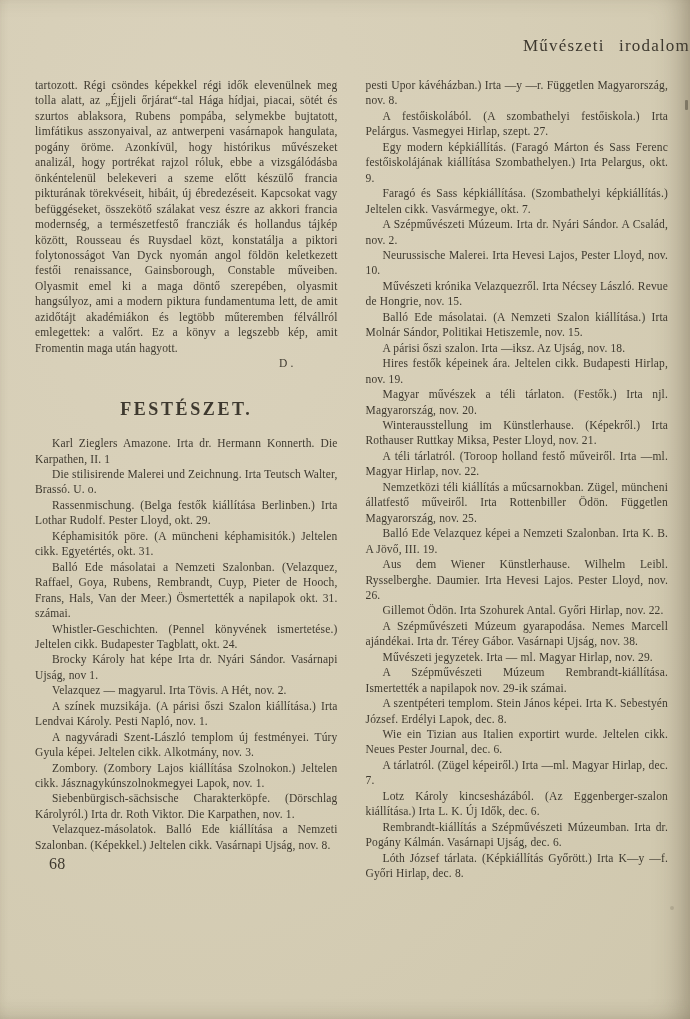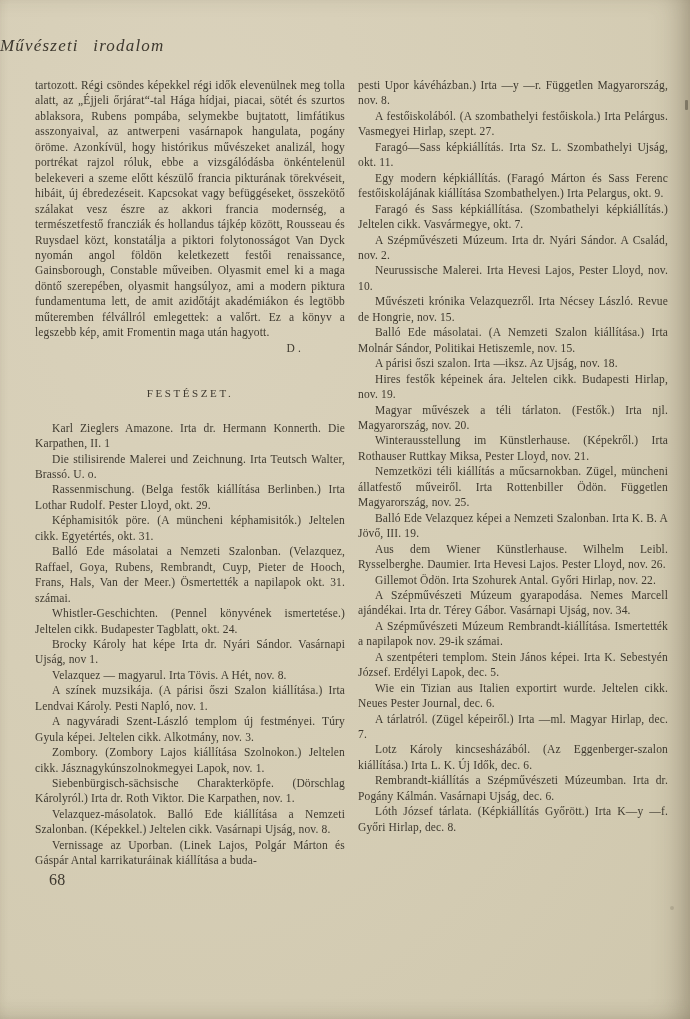--- a/index.html
+++ b/index.html
@@ -17,51 +17,50 @@
     position:relative;
     width:690px;height:1019px;
     overflow:hidden;
     background:radial-gradient(ellipse at 28% 18%, #dad2bc 0%, var(--paper,#d6ceb6) 48%, #cfc7ad 100%);
     box-shadow:inset -22px 0 30px -16px rgba(70,58,36,.38),
                inset 0 -12px 24px -16px rgba(70,58,36,.20),
                inset 4px 0 12px -8px rgba(70,58,36,.15);
   }
   .running-head{
     margin-top:36px;
-    text-align:left;
-    font-style:italic;
+    text-align:right;
     font-size:17px;
     letter-spacing:1.2px;
     word-spacing:9px;
   }
   .columns{
     display:flex;
     margin:22px 22px 0 35px;
-    gap:13px;
+    gap:28px;
     font-size:11.5px;
     line-height:15.45px;
     letter-spacing:.15px;
   }
   .col{width:310px;}
   .body-par,.entry{
     margin:0;
     text-align:justify;
     text-indent:17px;
   }
   .no-indent{text-indent:0;}
   .signature{
     text-align:right;
     padding-right:44px;
     line-height:15.45px;
   }
   .section-heading{
     margin:30px 0 19px 0;
     text-align:center;
-    font-size:11px;
-    font-weight:normal;
+    font-size:18px;
+    font-weight:bold;
     letter-spacing:2.6px;
   }
   .page-number{
     margin:3px 0 0 14px;
     font-size:16px;
   }
   .artifact{
     position:absolute;
     background:rgba(62,57,47,.45);
   }
@@ -81,51 +80,51 @@
       <p class="body-par no-indent">tartozott. Régi csöndes képekkel régi idők elevenülnek meg tolla alatt, az „Éjjeli őrjárat“-tal Hága hídjai, piacai, sötét és szurtos ablaksora, Rubens pompába, selymekbe bujtatott, limfátikus asszonyaival, az antwerpeni vasárnapok hangulata, pogány öröme. Azonkívül, hogy histórikus művészeket analizál, hogy portrékat rajzol róluk, ebbe a vizsgálódásba önkéntelenül belekeveri a szeme előtt készülő francia pikturának törekvéseit, hibáit, új ébredezéseit. Kapcsokat vagy befüggéseket, összekötő szálakat vesz észre az akkori francia modernség, a természetfestő francziák és hollandus tájkép között, Rousseau és Ruysdael közt, konstatálja a piktori folytonosságot Van Dyck nyomán angol földön keletkezett festői renaissance, Gainsborough, Constable műveiben. Olyasmit emel ki a maga döntő szerepében, olyasmit hangsúlyoz, ami a modern piktura fundamentuma lett, de amit azidőtájt akadémiákon és legtöbb műteremben félvállról emlegettek: a valőrt. Ez a könyv a legszebb kép, amit Fromentin maga után hagyott.</p>
       <div class="signature">D .</div>
       <h2 class="section-heading">FESTÉSZET.</h2>
       <p class="entry">Karl Zieglers Amazone. Irta dr. Hermann Konnerth. Die Karpathen, II. 1</p>
       <p class="entry">Die stilisirende Malerei und Zeichnung. Irta Teutsch Walter, Brassó. U. o.</p>
       <p class="entry">Rassenmischung. (Belga festők kiállítása Berlinben.) Irta Lothar Rudolf. Pester Lloyd, okt. 29.</p>
       <p class="entry">Képhamisitók pöre. (A müncheni képhamisitók.) Jeltelen cikk. Egyetértés, okt. 31.</p>
       <p class="entry">Balló Ede másolatai a Nemzeti Szalonban. (Velazquez, Raffael, Goya, Rubens, Rembrandt, Cuyp, Pieter de Hooch, Frans, Hals, Van der Meer.) Ösmertették a napilapok okt. 31. számai.</p>
       <p class="entry">Whistler-Geschichten. (Pennel könyvének ismertetése.) Jeltelen cikk. Budapester Tagblatt, okt. 24.</p>
       <p class="entry">Brocky Károly hat képe Irta dr. Nyári Sándor. Vasárnapi Ujság, nov 1.</p>
-      <p class="entry">Velazquez — magyarul. Irta Tövis. A Hét, nov. 8.</p>
+      <p class="entry">Velazquez — magyarul. Irta Tövis. A Hét, nov. 2.</p>
       <p class="entry">A színek muzsikája. (A párisi őszi Szalon kiállítása.) Irta Lendvai Károly. Pesti Napló, nov. 1.</p>
       <p class="entry">A nagyváradi Szent-László templom új festményei. Túry Gyula képei. Jeltelen cikk. Alkotmány, nov. 3.</p>
       <p class="entry">Zombory. (Zombory Lajos kiállítása Szolnokon.) Jeltelen cikk. Jásznagykúnszolnokmegyei Lapok, nov. 1.</p>
       <p class="entry">Siebenbürgisch-sächsische Charakterköpfe. (Dörschlag Károlyról.) Irta dr. Roth Viktor. Die Karpathen, nov. 1.</p>
       <p class="entry">Velazquez-másolatok. Balló Ede kiállítása a Nemzeti Szalonban. (Képekkel.) Jeltelen cikk. Vasárnapi Ujság, nov. 8.</p>
-      <p class="entry">Vernissage az Uporban. (Linek Lajos, Polgár Márton és Gáspár Antal karrikaturáinak kiállítása a buda-</p>
       <div class="page-number">68</div>
     </div>
 
     <div class="col">
       <p class="entry no-indent">pesti Upor kávéházban.) Irta —y —r. Független Magyarország, nov. 8.</p>
       <p class="entry">A festőiskolából. (A szombathelyi festőiskola.) Irta Pelárgus. Vasmegyei Hirlap, szept. 27.</p>
-      <p class="entry">Faragó—Sass képkiállítás. Irta Sz. L. Szombathelyi Ujság, okt. 11.</p>
       <p class="entry">Egy modern képkiállítás. (Faragó Márton és Sass Ferenc festőiskolájának kiállítása Szombathelyen.) Irta Pelargus, okt. 9.</p>
       <p class="entry">Faragó és Sass képkiállítása. (Szombathelyi képkiállítás.) Jeltelen cikk. Vasvármegye, okt. 7.</p>
       <p class="entry">A Szépművészeti Múzeum. Irta dr. Nyári Sándor. A Család, nov. 2.</p>
       <p class="entry">Neurussische Malerei. Irta Hevesi Lajos, Pester Lloyd, nov. 10.</p>
       <p class="entry">Művészeti krónika Velazquezről. Irta Nécsey László. Revue de Hongrie, nov. 15.</p>
       <p class="entry">Balló Ede másolatai. (A Nemzeti Szalon kiállítása.) Irta Molnár Sándor, Politikai Hetiszemle, nov. 15.</p>
       <p class="entry">A párisi őszi szalon. Irta —iksz. Az Ujság, nov. 18.</p>
       <p class="entry">Hires festők képeinek ára. Jeltelen cikk. Budapesti Hirlap, nov. 19.</p>
       <p class="entry">Magyar művészek a téli tárlaton. (Festők.) Irta njl. Magyarország, nov. 20.</p>
       <p class="entry">Winterausstellung im Künstlerhause. (Képekről.) Irta Rothauser Ruttkay Miksa, Pester Lloyd, nov. 21.</p>
+      <p class="entry">A téli tárlatról. (Toroop holland festő műveiről. Irta —ml. Magyar Hirlap, nov. 22.</p>
       <p class="entry">Nemzetközi téli kiállítás a műcsarnokban. Zügel, müncheni állatfestő műveiről. Irta Rottenbiller Ödön. Független Magyarország, nov. 25.</p>
       <p class="entry">Balló Ede Velazquez képei a Nemzeti Szalonban. Irta K. B. A Jövő, III. 19.</p>
       <p class="entry">Aus dem Wiener Künstlerhause. Wilhelm Leibl. Rysselberghe. Daumier. Irta Hevesi Lajos. Pester Lloyd, nov. 26.</p>
       <p class="entry">Gillemot Ödön. Irta Szohurek Antal. Győri Hirlap, nov. 22.</p>
-      <p class="entry">A Szépművészeti Múzeum gyarapodása. Nemes Marcell ajándékai. Irta dr. Térey Gábor. Vasárnapi Ujság, nov. 34.</p>
+      <p class="entry">A Szépművészeti Múzeum gyarapodása. Nemes Marcell ajándékai. Irta dr. Térey Gábor. Vasárnapi Ujság, nov. 38.</p>
+      <p class="entry">Művészeti jegyzetek. Irta — ml. Magyar Hirlap, nov. 29.</p>
       <p class="entry">A Szépművészeti Múzeum Rembrandt-kiállítása. Ismertették a napilapok nov. 29-ik számai.</p>
-      <p class="entry">A szentpéteri templom. Stein János képei. Irta K. Sebestyén József. Erdélyi Lapok, dec. 5.</p>
+      <p class="entry">A szentpéteri templom. Stein János képei. Irta K. Sebestyén József. Erdélyi Lapok, dec. 8.</p>
       <p class="entry">Wie ein Tizian aus Italien exportirt wurde. Jeltelen cikk. Neues Pester Journal, dec. 6.</p>
       <p class="entry">A tárlatról. (Zügel képeiről.) Irta —ml. Magyar Hirlap, dec. 7.</p>
       <p class="entry">Lotz Károly kincsesházából. (Az Eggenberger-szalon kiállítása.) Irta L. K. Új Idők, dec. 6.</p>
       <p class="entry">Rembrandt-kiállítás a Szépművészeti Múzeumban. Irta dr. Pogány Kálmán. Vasárnapi Ujság, dec. 6.</p>
       <p class="entry">Lóth József tárlata. (Képkiállítás Győrött.) Irta K—y —f. Győri Hirlap, dec. 8.</p>
     </div>
 
   </div>
 
   <div class="artifact a1"></div>

